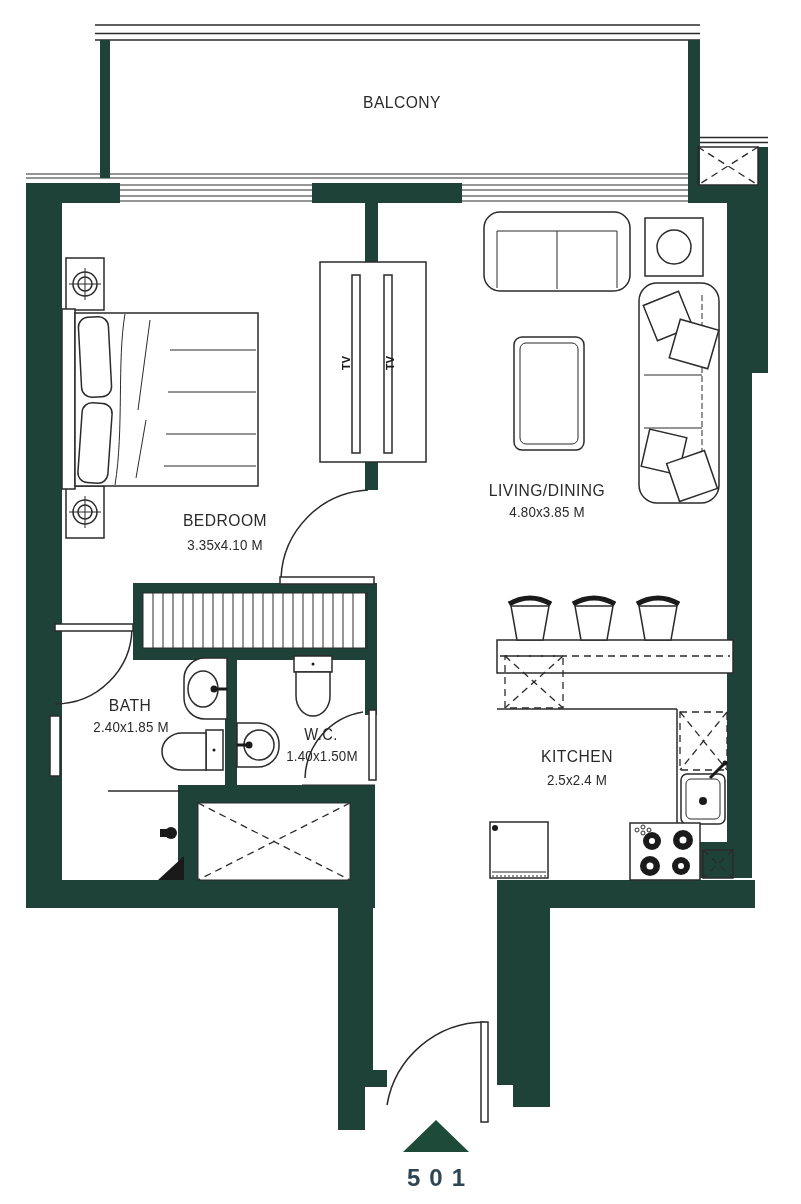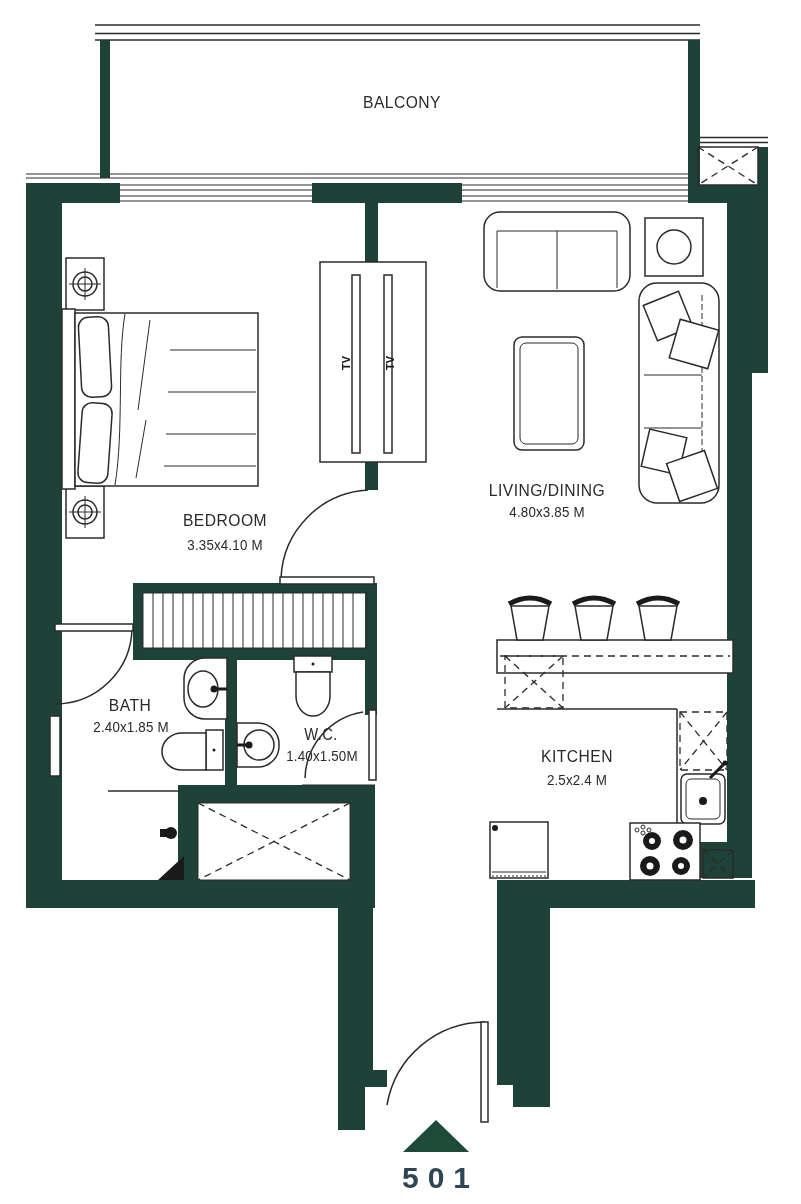--- a/index.html
+++ b/index.html
@@ -4,21 +4,21 @@
 <style>
   html,body{margin:0;padding:0;background:#fff;}
   .plan{position:relative;width:801px;height:1204px;background:#ffffff;overflow:hidden;
         font-family:"Liberation Sans", sans-serif;}
   .plan svg{position:absolute;left:0;top:0;}
   .lbl{position:absolute;transform:translate(-50%,-50%) scaleX(.92);color:#2a2a2a;
        white-space:nowrap;text-align:center;}
   .room-name{font-size:17px;font-weight:500;letter-spacing:.5px;}
   .room-dims{font-size:14.5px;font-weight:400;letter-spacing:.2px;}
   .tv-lbl{font-size:11px;font-weight:700;transform:translate(-50%,-50%) rotate(-90deg);color:#1c1c1c;}
-  .unit-num{font-size:30px;font-weight:700;letter-spacing:9px;color:#2e4653;
+  .unit-num{font-size:24px;font-weight:700;letter-spacing:9px;color:#2e4653;
             transform:translate(-50%,-50%);padding-left:9px;}
   
   .ln{stroke:#2b2b2b;stroke-width:1.5;fill:none;}
   .thin{stroke:#2b2b2b;stroke-width:1;fill:none;}
   .furn{stroke:#2b2b2b;stroke-width:1.5;fill:#ffffff;}
   .dash{stroke:#2b2b2b;stroke-width:1.3;fill:none;stroke-dasharray:7 5;}
   .wall{fill:#1f4238;}
   .blk{fill:#1a1a1a;}
 </style>
 </head>

